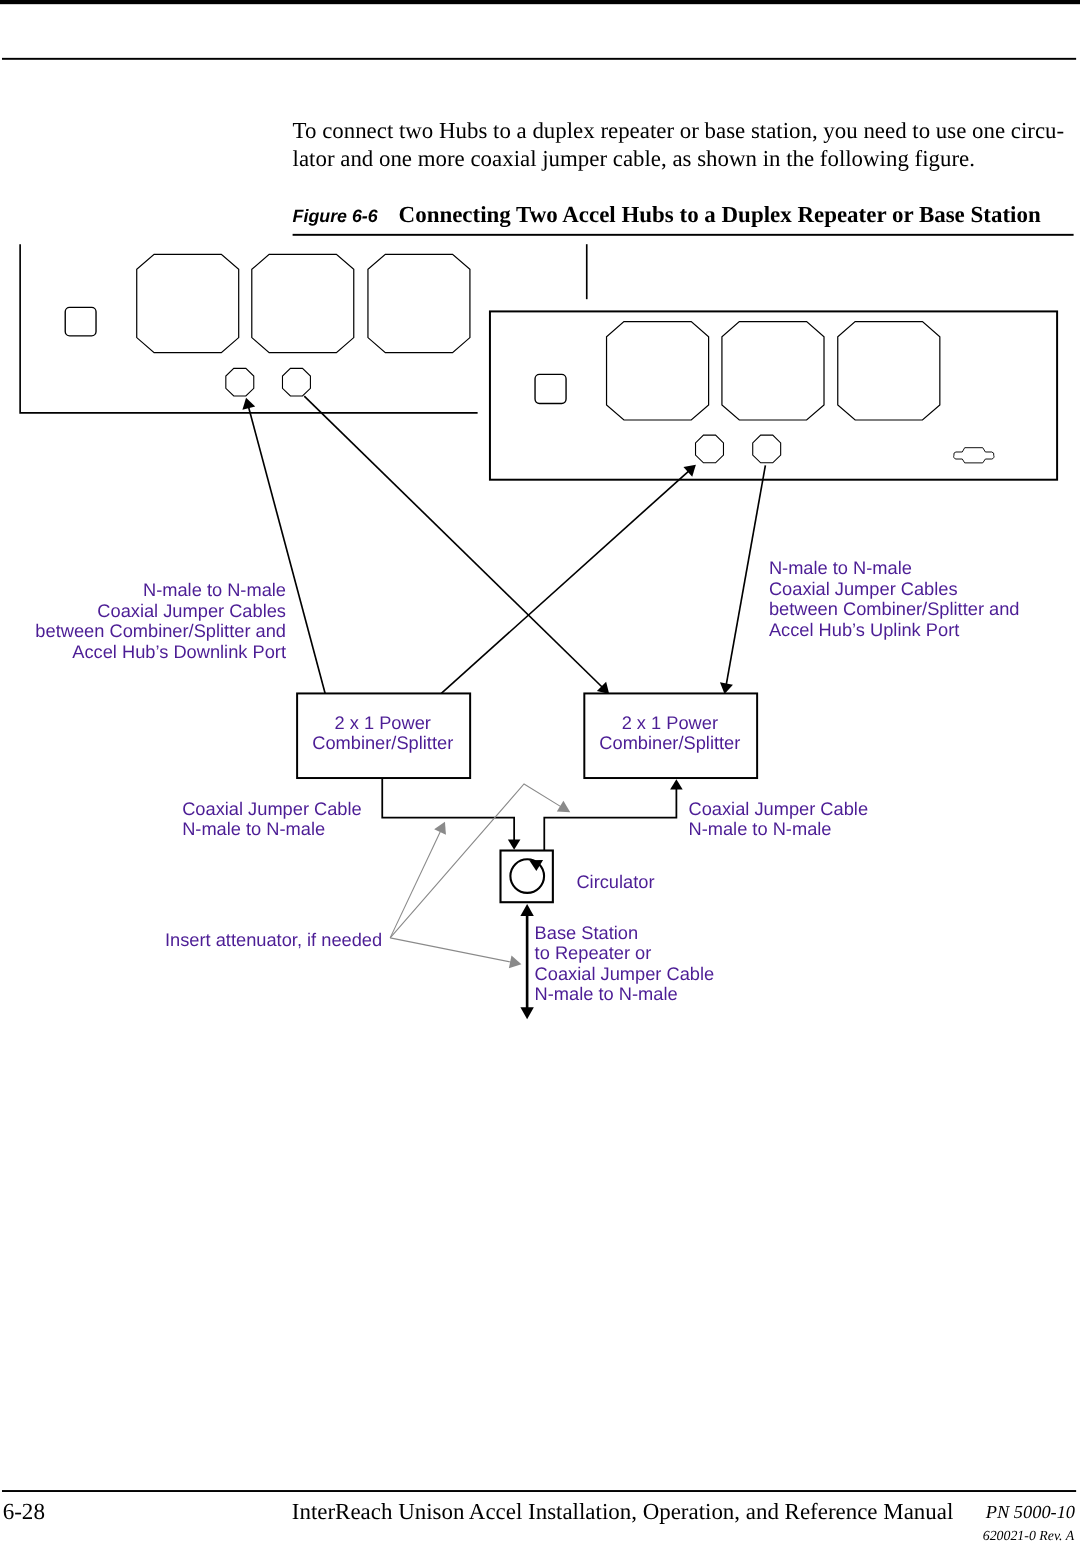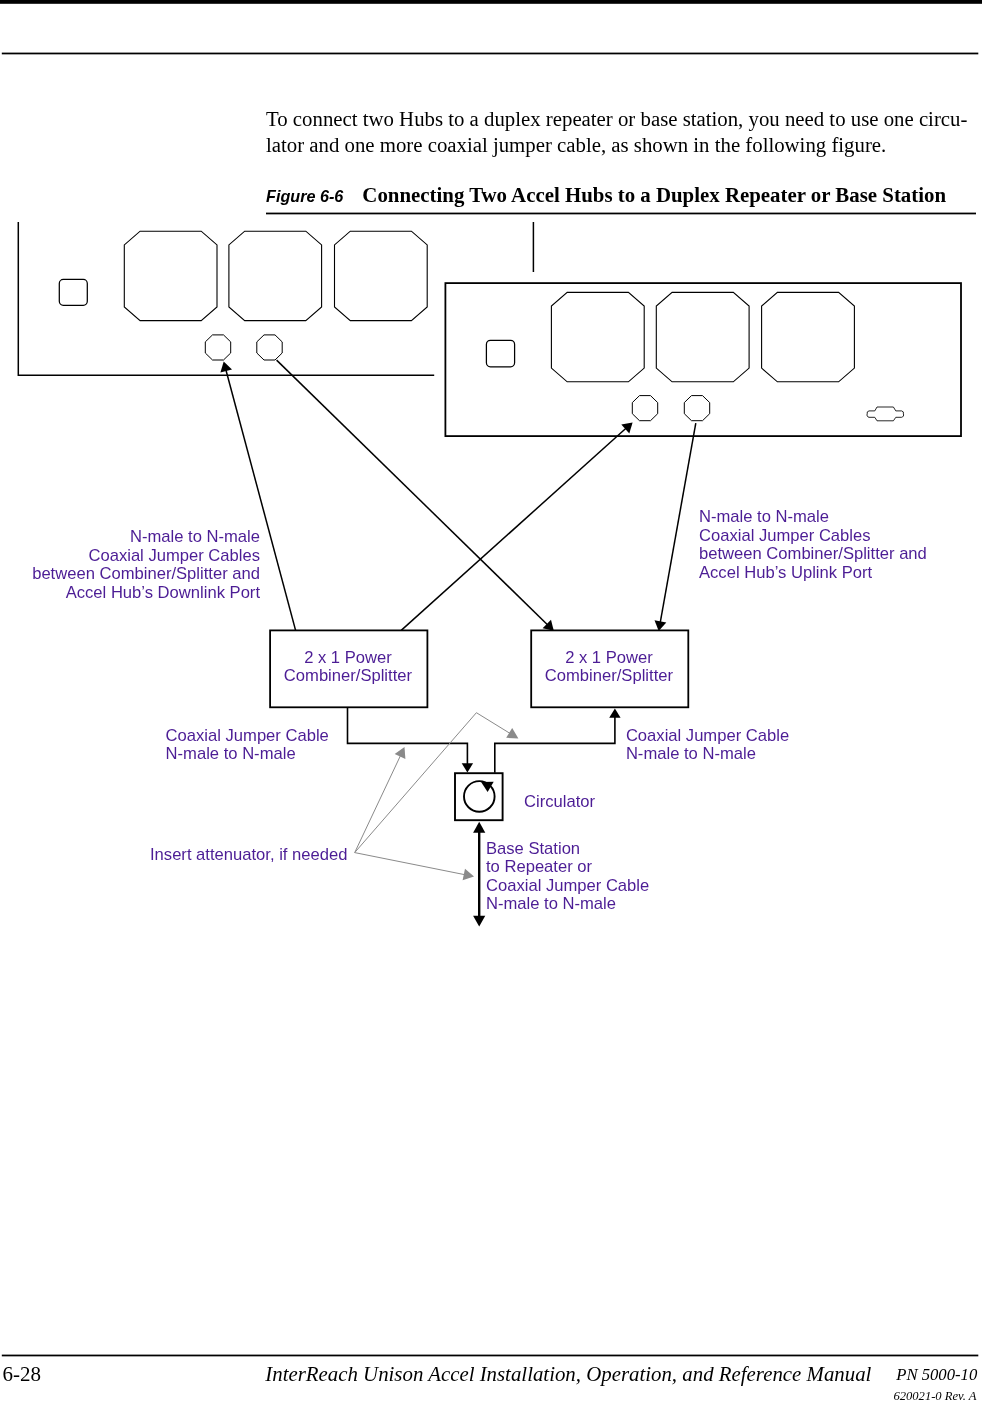--- a/index.html
+++ b/index.html
@@ -32,21 +32,21 @@
   #lbl-combiner-right{left:530.4px;top:648.5px;width:157.1px;text-align:center;}
   #lbl-coax-left{left:165.6px;top:726.9px;}
   #lbl-coax-right{left:625.9px;top:726.9px;}
   #lbl-circulator{left:524px;top:793.4px;}
   #lbl-attenuator{left:150.0px;top:846.3px;}
   #lbl-base{left:466px;top:839.6px;margin-left:20px;}
 
   
   .foot{font-family:"Liberation Serif",serif;}
   #pgnum{left:2.4px;top:1361.6px;font-size:21px;}
-  #manual{left:265.3px;top:1361.5px;font-size:20.85px;font-style:italic;white-space:nowrap;}
+  #manual{left:265.3px;top:1361.5px;font-size:20.85px;white-space:nowrap;}
   #pn{left:896.2px;top:1364.6px;font-size:16.7px;font-style:italic;white-space:nowrap;}
   #rev{left:893.4px;top:1388.5px;font-size:12.6px;font-style:italic;white-space:nowrap;}
 </style>
 </head>
 <body>
 
 <div class="abs" id="bodytext">To connect two Hubs to a duplex repeater or base station, you need to use one circu-
 lator and one more coaxial jumper cable, as shown in the following figure.</div>
 
 <div class="abs" id="figcap"><span class="num">Figure 6-6</span><span class="gap"></span><span class="ttl">Connecting Two Accel Hubs to a Duplex Repeater or Base Station</span></div>

